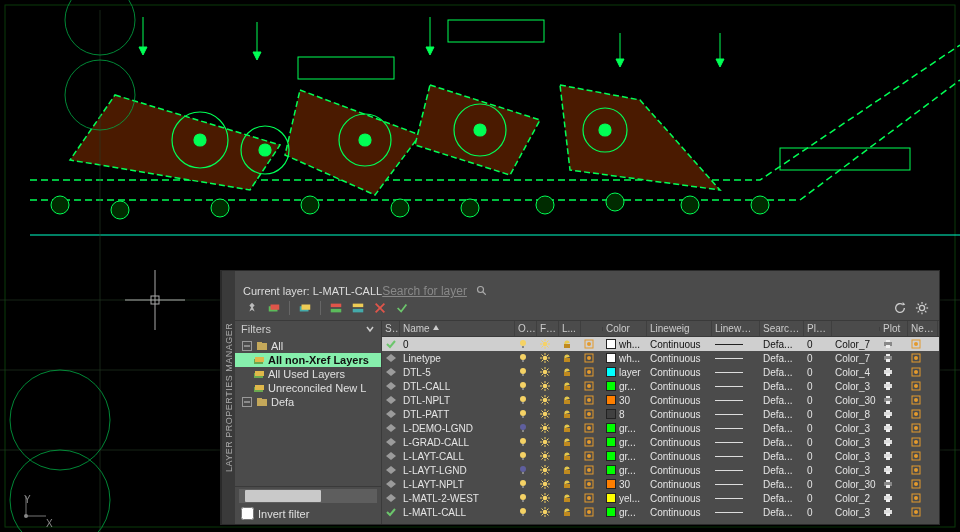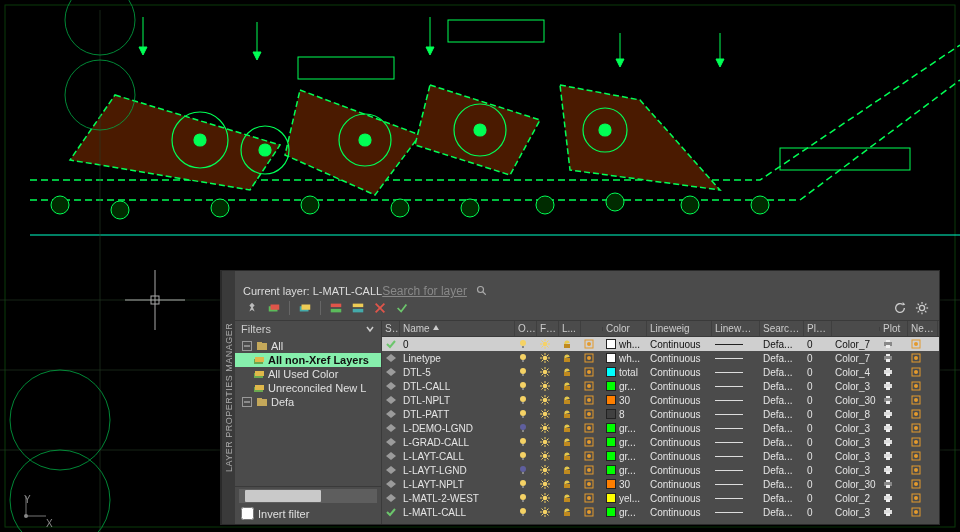--- a/index.html
+++ b/index.html
@@ -392,21 +392,21 @@
               </span>
               <span>All non-Xref Layers</span>
             </div>
             <div class="tree-row lvl1">
               <span class="tree-ico">
                 <svg width="12" height="12" viewBox="0 0 12 12">
                   <rect x="1" y="5" width="9" height="5" fill="#6aa84f"></rect>
                   <rect x="2" y="3" width="9" height="5" fill="#e0b84a"></rect>
                 </svg>
               </span>
-              <span>All Used Color</span>
+              <span>All Used Layers</span>
             </div>
             <div class="tree-row lvl1">
               <span class="tree-ico">
                 <svg width="12" height="12" viewBox="0 0 12 12">
                   <rect x="1" y="5" width="9" height="5" fill="#6aa84f"></rect>
                   <rect x="2" y="3" width="9" height="5" fill="#e0b84a"></rect>
                 </svg>
               </span>
               <span>Unreconciled New L</span>
             </div>
@@ -628,21 +628,21 @@
                 </svg>
               </div>
               <div class="gc">
                 <svg width="10" height="10" viewBox="0 0 10 10">
                   <rect x="1" y="1" width="8" height="8" fill="none" stroke="#e39a2d"></rect>
                   <circle cx="5" cy="5" r="2" class="nvp"></circle>
                 </svg>
               </div>
               <div class="gc">
                 <span class="swatch" style="background:#00ffff"></span>
-                <span>total</span>
+                <span>layer</span>
               </div>
               <div class="gc">Continuous</div>
               <div class="gc">
                 <span class="lw-line"></span>
               </div>
               <div class="gc">Defa...</div>
               <div class="gc">0</div>
               <div class="gc">Color_4</div>
               <div class="gc">
                 <svg width="10" height="10" viewBox="0 0 10 10">

